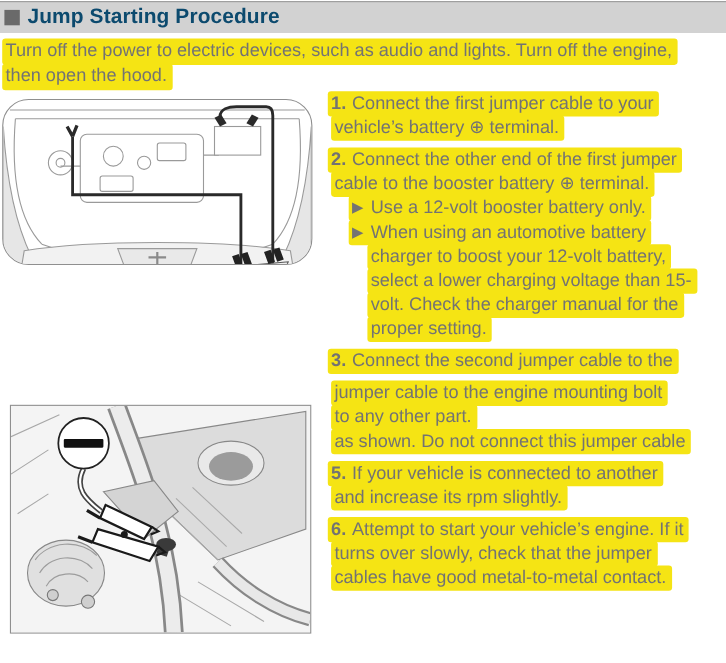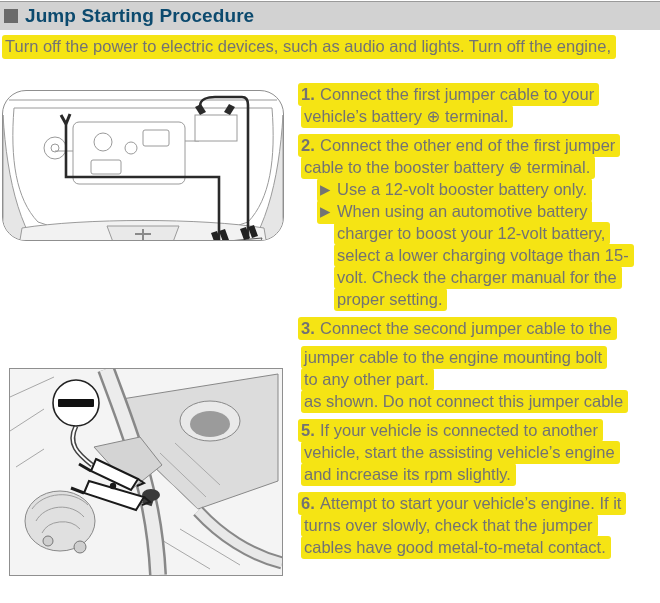--- a/index.html
+++ b/index.html
@@ -61,20 +61,21 @@
 
 <div class="screen">
 
   <div class="titlebar">
     <div class="sq"></div>
     <h1>Jump Starting Procedure</h1>
   </div>
 
   <div class="intro">
     <div class="line"><span class="hl">Turn off the power to electric devices, such as audio and lights. Turn off the engine,</span></div>
+    <div class="line"><span class="hl">then open the hood.</span></div>
   </div>
 
   <div class="figure" id="fig1">
     <svg width="280" height="198" viewBox="0 0 280 198">
 
       <path d="M0,24 C4,90 18,150 54,180 L0,180 Z" fill="#e6e6e6" stroke="#9a9a9a"></path>
       <path d="M280,24 C276,90 262,150 226,180 L280,180 Z" fill="#e6e6e6" stroke="#9a9a9a"></path>
       <rect x="0" y="189" width="280" height="9" fill="#d7d7d7"></rect>
 
       <g stroke="#9a9a9a" fill="none" stroke-width="1">
@@ -211,21 +212,20 @@
       <div class="step">
         <div class="line"><span class="hl"><span class="num">3.</span>Connect the second jumper cable to the</span></div>
       </div>
       <div class="step">
         <div class="line cont"><span class="hl">jumper cable to the engine mounting bolt</span></div>
         <div class="line cont"><span class="hl">to any other part.</span></div>
         <div class="line cont"><span class="hl">as shown. Do not connect this jumper cable</span></div>
       </div>
       <div class="step">
         <div class="line"><span class="hl"><span class="num">5.</span>If your vehicle is connected to another</span></div>
-        <div class="line cont"><span class="hl">vehicle, start the assisting vehicle’s engine</span></div>
         <div class="line cont"><span class="hl">and increase its rpm slightly.</span></div>
       </div>
       <div class="step">
         <div class="line"><span class="hl"><span class="num">6.</span>Attempt to start your vehicle’s engine. If it</span></div>
         <div class="line cont"><span class="hl">turns over slowly, check that the jumper</span></div>
         <div class="line cont"><span class="hl">cables have good metal-to-metal contact.</span></div>
       </div>
     </div>
 
 </div>

